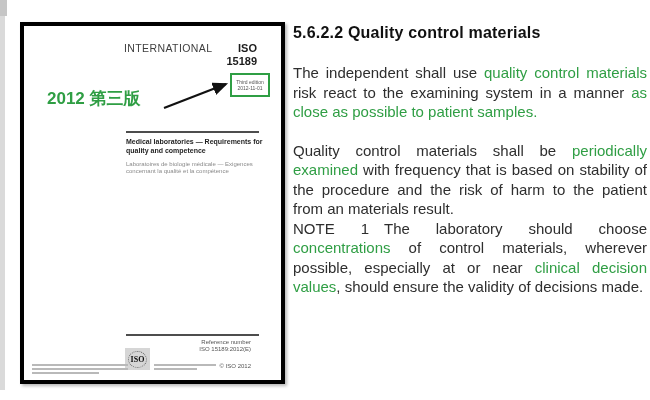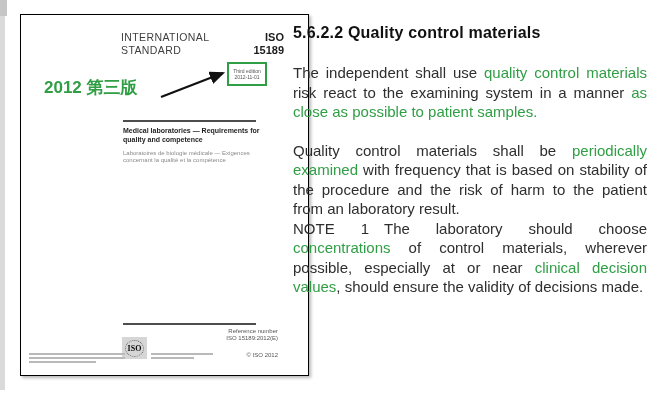--- a/index.html
+++ b/index.html
@@ -9,22 +9,22 @@
     width:650px; height:400px; position:relative; overflow:hidden;
     background:#ffffff; font-family:"Liberation Sans", sans-serif;
   }
 
   
   .edge-strip { position:absolute; left:0; top:8px; width:5px; height:382px; background:#dadada; }
   .edge-corner { position:absolute; left:0; top:0; width:7px; height:16px; background:#c6c6c6; }
 
   
   .cover {
-    position:absolute; left:20px; top:14px; width:289px; height:362px;
-    background:#fff; border:1px solid #000000;
+    position:absolute; left:20px; top:22px; width:265px; height:362px;
+    background:#fff; border:4px solid #000000;
     box-shadow:2px 2px 3px rgba(0,0,0,0.28);
   }
   .cover-header { position:absolute; left:100px; top:16px; right:24px; display:flex; justify-content:space-between; }
   .std-label { font-size:10.5px; line-height:13px; color:#3e3e3e; letter-spacing:0.4px; }
   .iso-num  { font-size:11px; line-height:13px; font-weight:bold; color:#1c1c1c; text-align:right; }
 
   .edition-box {
     position:absolute; left:206px; top:47px; width:40px; height:24px;
     border:2px solid var(--green); background:#fff;
     display:flex; flex-direction:column; align-items:center; justify-content:center;
@@ -82,21 +82,20 @@
 </head>
 <body>
 
 <div class="edge-strip"></div>
 <div class="edge-corner"></div>
 
 <div class="cover">
   <div class="cover-header">
     <div class="std-label">
       <div>INTERNATIONAL</div>
-      <div>STANDARD</div>
     </div>
     <div class="iso-num">
       <div>ISO</div>
       <div>15189</div>
     </div>
   </div>
 
   <div class="edition-box">
     <div>Third edition</div>
     <div>2012-11-01</div>
@@ -141,15 +140,15 @@
     <div class="bar"></div>
     <div class="bar short"></div>
   </div>
 
   <div class="copyright">© ISO 2012</div>
 </div>
 
 <div class="article">
   <h1>5.6.2.2 Quality control materials</h1>
   <p class="gap-after"><span>The independent shall use </span><span class="green">quality control materials</span><span> risk react to the examining system in a manner </span><span class="green">as close as possible to patient samples.</span></p>
-  <p><span>Quality control materials shall be </span><span class="green">periodically examined</span><span> with frequency that is based on stability of the procedure and the risk of harm to the patient from an laboratory result.</span></p>
+  <p><span>Quality control materials shall be </span><span class="green">periodically examined</span><span> with frequency that is based on stability of the procedure and the risk of harm to the patient from an materials result.</span></p>
   <p><span>NOTE 1 The laboratory should choose </span><span class="green">concentrations</span><span> of control materials, wherever possible, especially at or near </span><span class="green">clinical decision values</span><span>, should ensure the validity of decisions made.</span></p>
 </div>
 
 </body></html>

